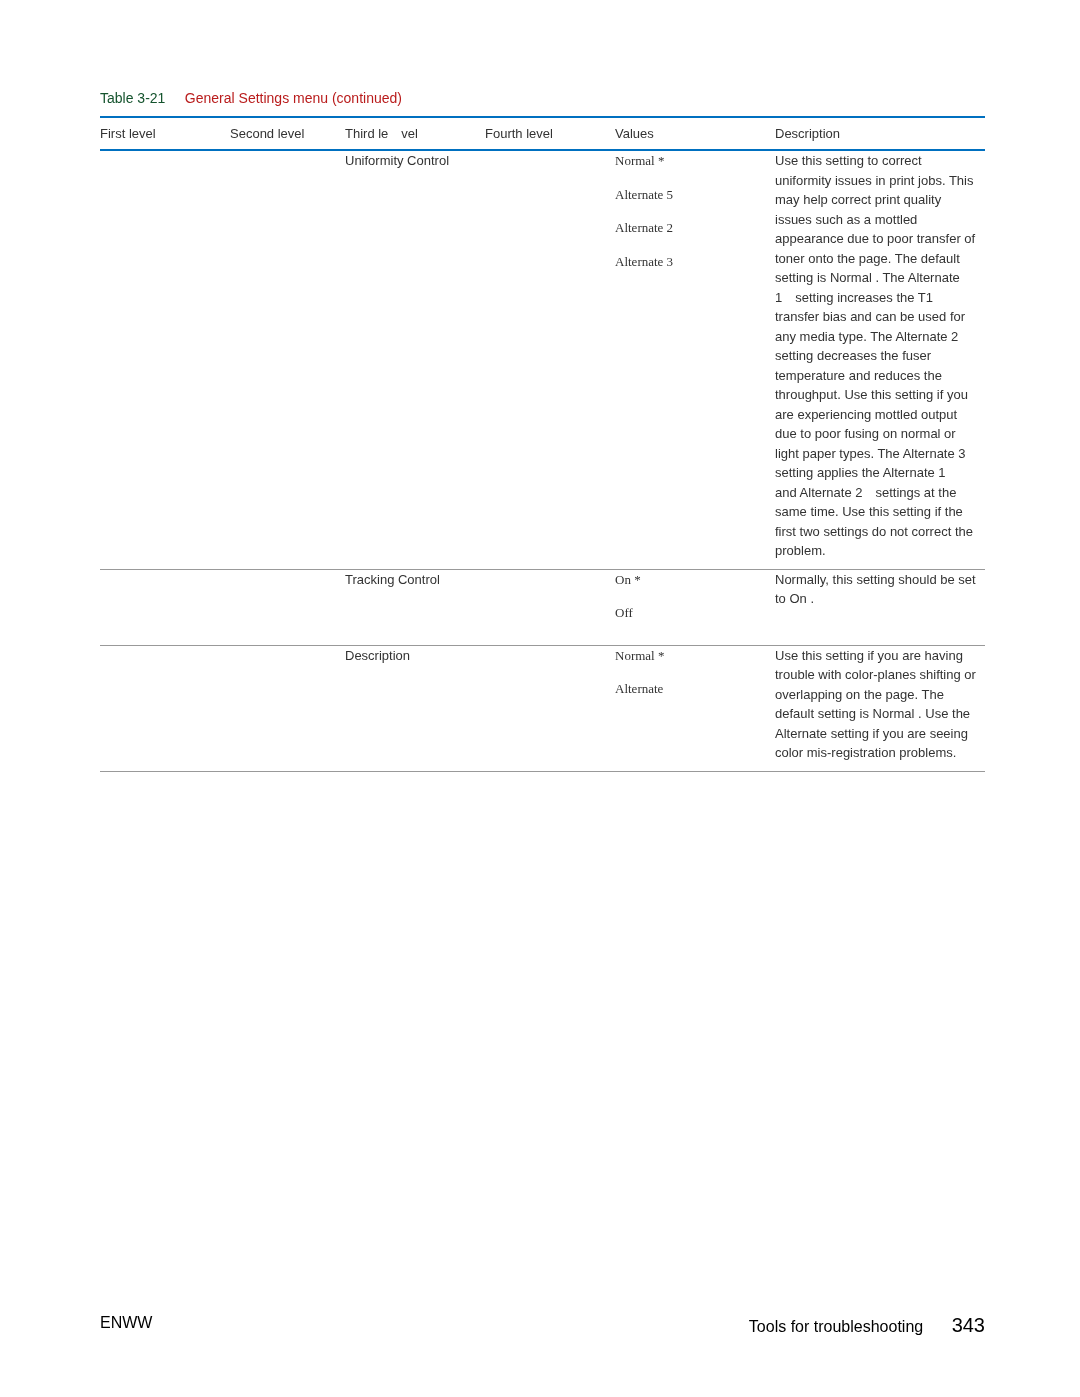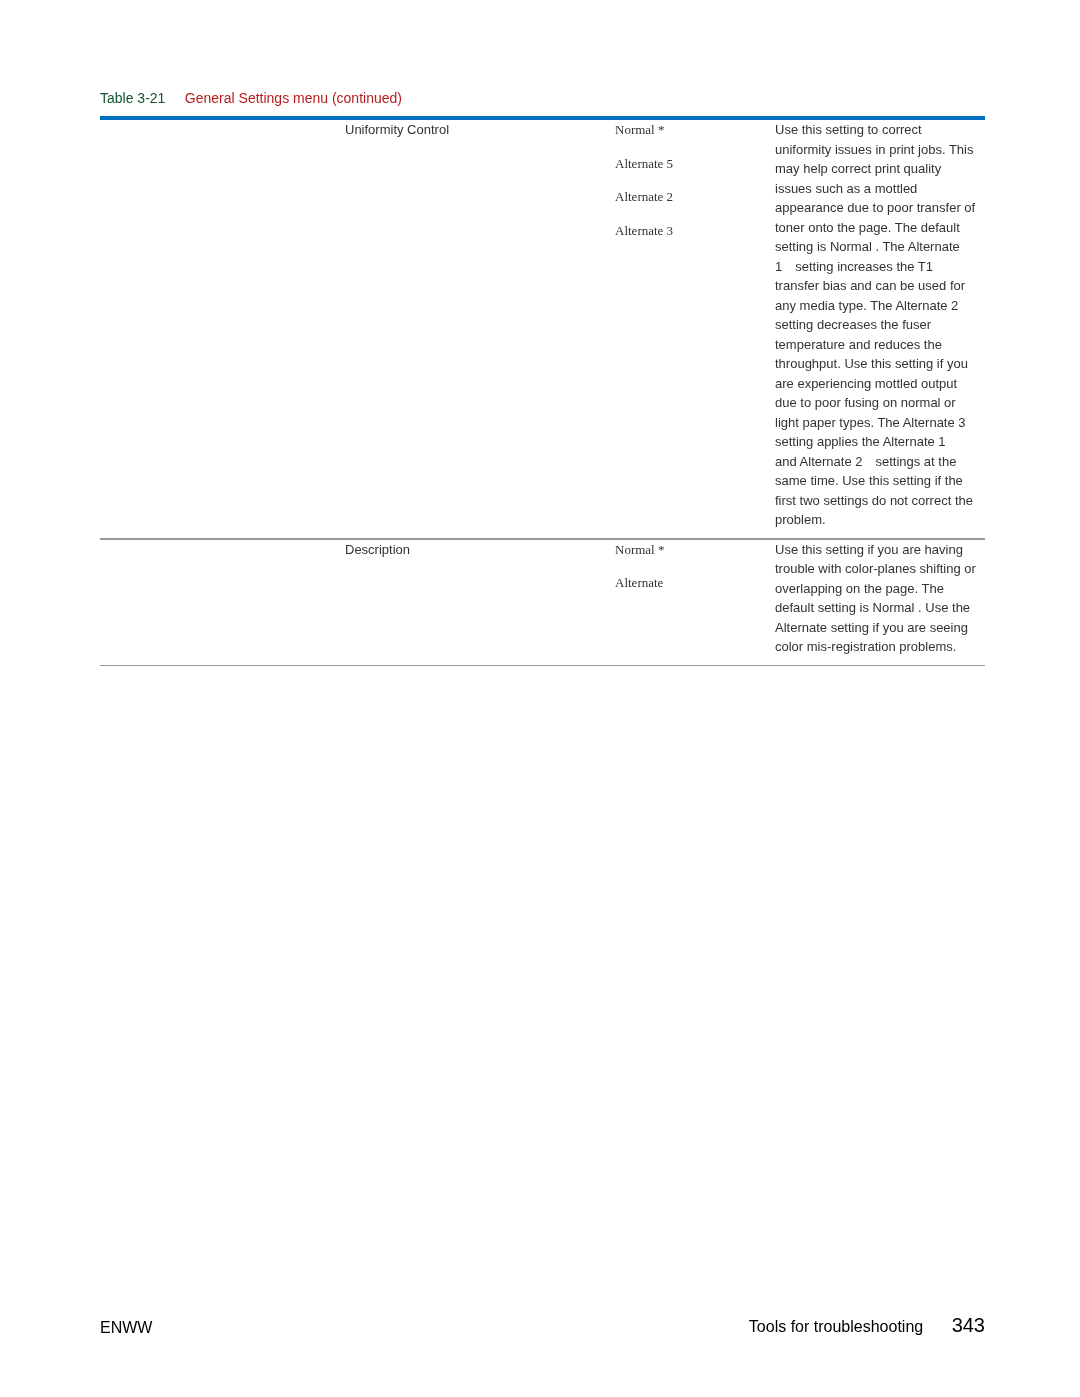--- a/index.html
+++ b/index.html
@@ -61,21 +61,21 @@
       line-height: 1.45;
       margin-left: 16px;
     }
     .footer {
       position: absolute;
       bottom: 60px;
       left: 100px;
       right: 95px;
       display: flex;
       justify-content: space-between;
-      align-items: flex-end;
+      align-items: flex-start;
       font-size: 16px;
     }
     .footer-left {
       font-size: 16px;
     }
     .footer-right {
       font-size: 16px;
     }
     .page-num {
       font-size: 20px;
@@ -88,20 +88,28 @@
 <div class="table-title">
   <span class="table-num">Table 3-21</span>
   <span>&nbsp;&nbsp;&nbsp;</span>
   <span class="table-name">General Settings menu (continued)</span>
 </div>
 
 <div class="thick-line"></div>
 
 <table class="main-table">
   <tbody>
+      <tr class="header-row">
+    <td class="col1">First level</td>
+    <td class="col2">Second level</td>
+    <td class="col3">Third le vel</td>
+    <td class="col4">Fourth level</td>
+    <td class="col5">Values</td>
+    <td class="col6">Description</td>
+  </tr>
   <tr>
         <td colspan="6">
           <div class="thick-line"></div>
         </td>
       </tr>
 
   <tr class="data-row">
     <td class="col1"></td>
     <td class="col2"></td>
     <td class="col3">Uniformity Control</td>
@@ -113,20 +121,31 @@
       <p>Alternate 3</p>
     </td>
     <td class="col6 desc-text">Use this setting to correct uniformity issues in print jobs. This may help correct print quality issues such as a mottled appearance due to poor transfer of toner onto the page. The default setting is Normal  . The Alternate 1 setting increases the T1 transfer bias and can be used for any media type. The Alternate 2 setting decreases the fuser temperature and reduces the throughput. Use this setting if you are experiencing mottled output due to poor fusing on normal or light paper types. The Alternate 3 setting applies the Alternate 1 and Alternate 2 settings at the same time. Use this setting if the first two settings do not correct the problem.</td>
   </tr>
   <tr>
         <td colspan="6">
           <div class="thin-line"></div>
         </td>
       </tr>
 
+  <tr class="data-row">
+    <td class="col1"></td>
+    <td class="col2"></td>
+    <td class="col3">Tracking Control</td>
+    <td class="col4"></td>
+    <td class="col5 values">
+      <p>On *</p>
+      <p>Off</p>
+    </td>
+    <td class="col6 desc-text">Normally, this setting should be set to On .</td>
+  </tr>
   <tr>
         <td colspan="6">
           <div class="thin-line"></div>
         </td>
       </tr>
 
   <tr class="data-row">
     <td class="col1"></td>
     <td class="col2"></td>
     <td class="col3">Description</td>

